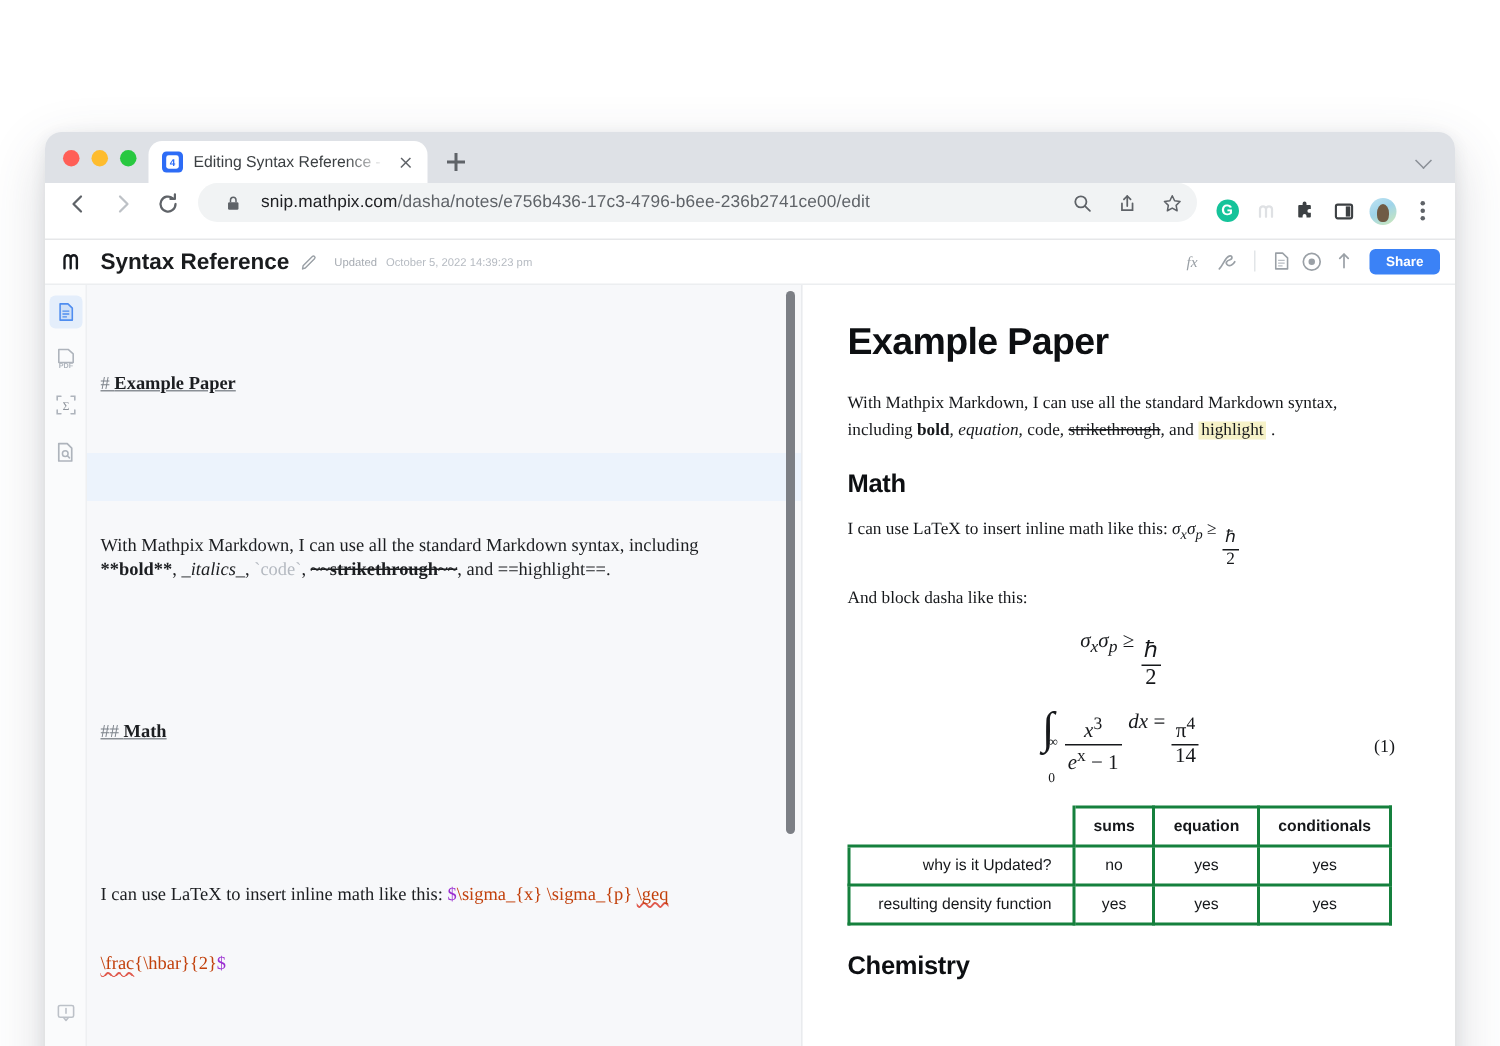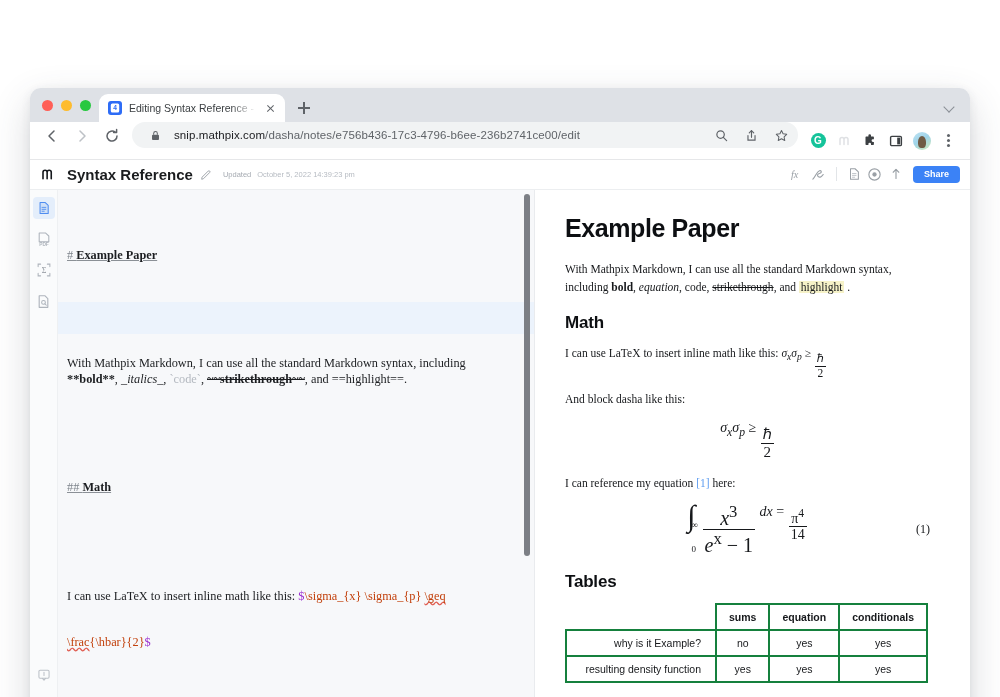--- a/index.html
+++ b/index.html
@@ -559,52 +559,50 @@
               <span class="den">2</span>
             </span></div>
 
         <div class="pv-p">And block dasha like this:</div>
 
         <div class="blockmath"><span class="math-italic"><span>σ</span><sub>x</sub><span>σ</span><sub>p</sub></span> <span>≥</span> <span class="frac" style="font-size:15px">
               <span class="num">ℏ</span>
               <span class="den">2</span>
             </span></div>
 
-        <div class="pv-p"><span>I can reference my equation </span><span class="pv-ref">[1]</span><span> here:</span></div>
 
         <div class="blockmath">
           <span class="intg">∫</span><span class="limits">
               <span class="up">∞</span>
               <span class="low">0</span>
             </span>
-          <span class="frac" style="font-size:20px">
+          <span class="frac" style="font-size:14px">
             <span class="num"><i>x</i><sup>3</sup></span>
             <span class="den"><i>e</i><sup>x</sup><span> − 1</span></span>
           </span>
           <i>dx</i>
           <span>=</span>
           <span class="frac" style="font-size:14px">
             <span class="num"><span>π</span><sup>4</sup></span>
             <span class="den">14</span>
           </span>
           <span class="eqnum">(1)</span>
         </div>
 
-        <div class="pv-h2">Tables</div>
 
         <table class="pv-table">
           <tbody>
               <tr>
             <th class="blank"></th>
             <th>sums</th>
             <th>equation</th>
             <th>conditionals</th>
           </tr>
           <tr>
-            <td class="rowlabel">why is it Example?</td>
+            <td class="rowlabel">why is it Updated?</td>
             <td>no</td>
             <td>yes</td>
             <td>yes</td>
           </tr>
           <tr>
             <td class="rowlabel">resulting density function</td>
             <td>yes</td>
             <td>yes</td>
             <td>yes</td>
           </tr>

